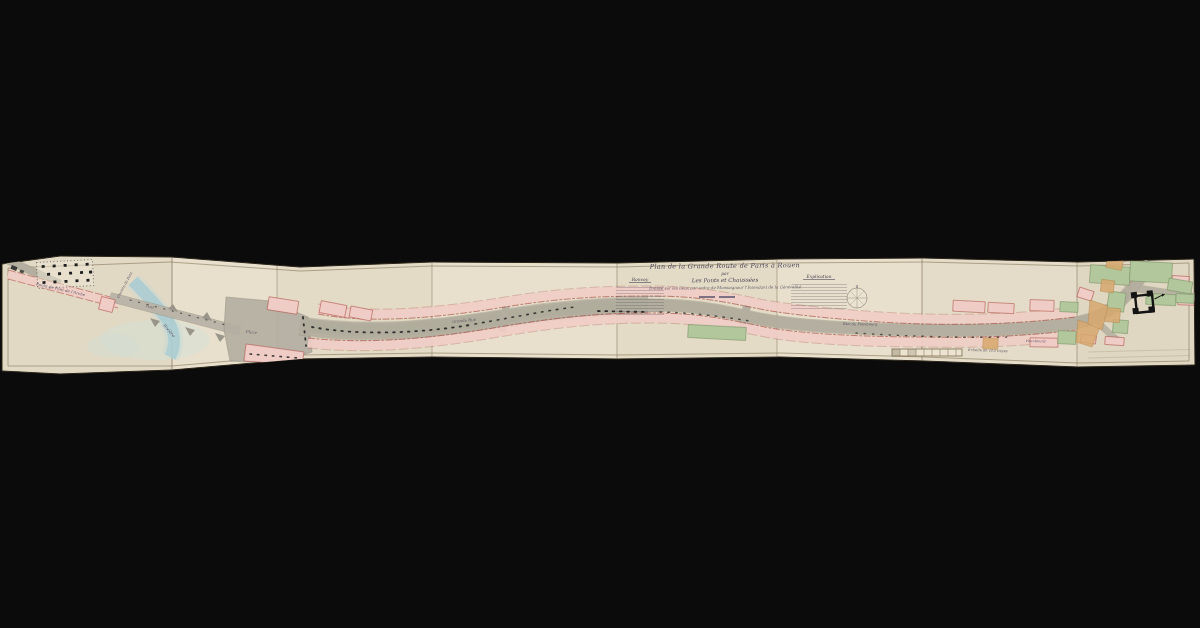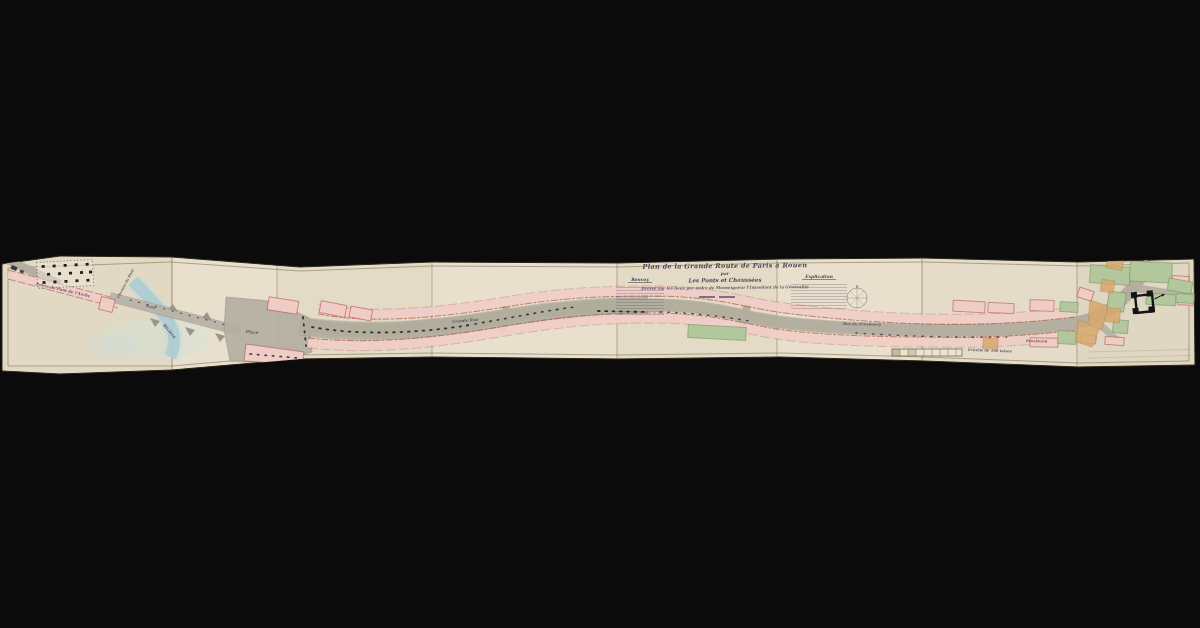--- a/index.html
+++ b/index.html
@@ -1,16 +1,16 @@
 <!DOCTYPE html>
 <html><head>
 <meta charset="utf-8">
 <style>
   html,body{margin:0;padding:0;background:#0b0b0b;width:1200px;height:628px;overflow:hidden;}
-  .stage{position:absolute;left:0;top:0;width:1200px;height:628px;background:#0b0b0b;font-weight:bold;}
+  .stage{position:absolute;left:0;top:0;width:1200px;height:628px;background:#0b0b0b;}
   .artwork{position:absolute;left:0;top:0;}
   .overlay{position:absolute;left:0;top:0;width:1200px;height:628px;font-family:"DejaVu Serif",serif;color:#4a4456;}
   .title-block{position:absolute;left:648px;top:262px;width:154px;display:flex;flex-direction:column;align-items:center;transform:rotate(-0.6deg);}
   .title-line1{font-size:6.5px;font-style:italic;letter-spacing:.3px;white-space:nowrap;}
   .title-par{font-size:4.4px;font-style:italic;margin-top:1px;}
   .title-line2{font-size:5.6px;font-style:italic;margin-top:1px;white-space:nowrap;}
   .title-line3{font-size:4px;font-style:italic;margin-top:2px;opacity:.85;white-space:nowrap;}
   .legend{position:absolute;text-align:center;}
   .legend-left{left:616px;top:266px;width:48px;}
   .legend-right{left:791px;top:263px;width:56px;}

